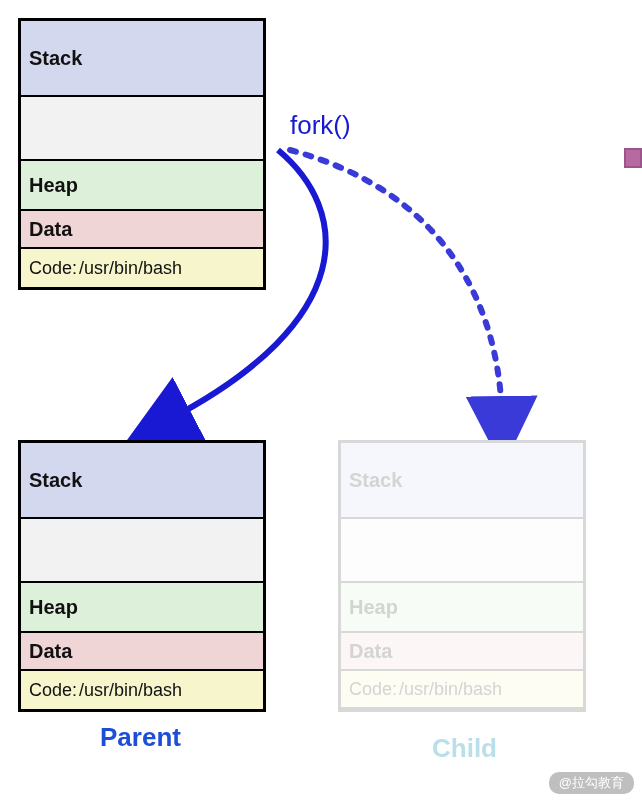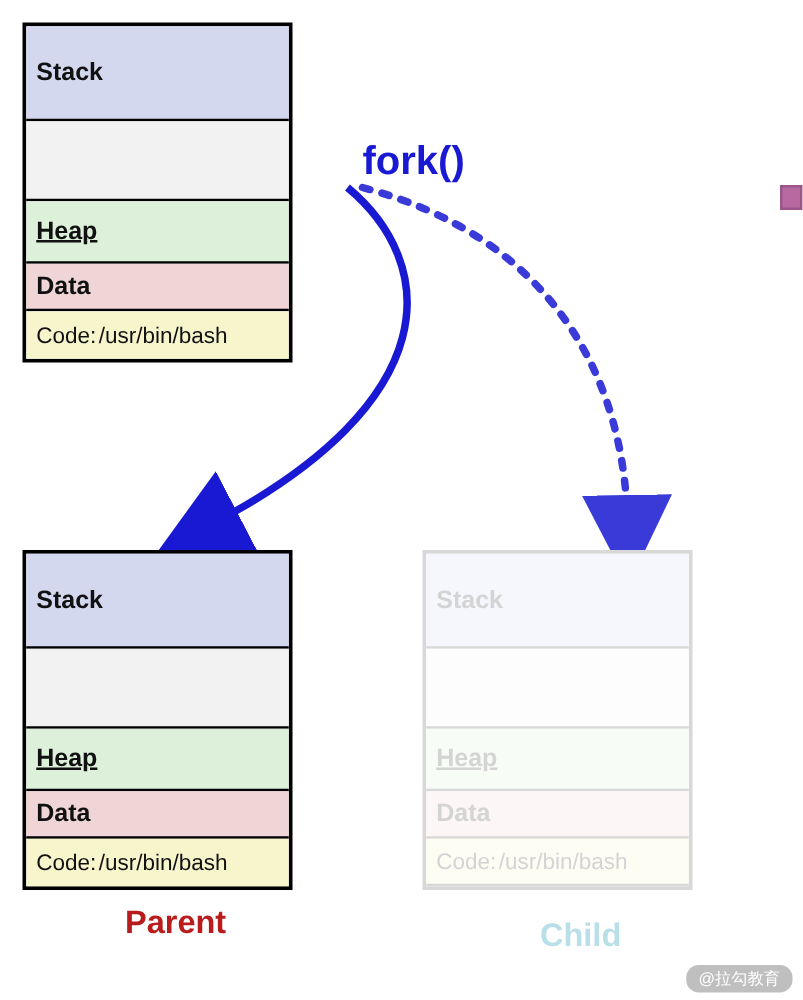--- a/index.html
+++ b/index.html
@@ -8,63 +8,63 @@
     height: 800px;
     background: #ffffff;
     font-family: "Segoe UI", Arial, sans-serif;
     position: relative;
     overflow: hidden;
   }
   .memory-box {
     position: absolute;
     border: 3px solid #000;
     background: #fff;
-    width: 216px;
+    width: 248px;
   }
   .memory-box.faded {
     border: 3px solid #d8d8d8;
   }
   .segment {
     border-bottom: 2px solid #000;
     padding: 10px 8px;
     font-size: 20px;
     font-weight: bold;
     color: #111;
     display: flex;
     align-items: center;
   }
   .memory-box.faded .segment {
     border-bottom: 2px solid #d8d8d8;
     color: #d4d4d4;
   }
   .segment:last-child { border-bottom: none; }
   .seg-stack { background: #d4d8ef; height: 76px; }
   .seg-gap   { background: #f2f2f2; height: 64px; }
-  .seg-heap  { background: #dcf0da; height: 50px; text-decoration: underline; }
+  .seg-heap  { background: #dcf0da; height: 50px; }
   .seg-data  { background: #efd5d5; height: 38px; }
   .seg-code  { background: #f7f5cc; height: 38px; font-size: 18px; }
   .faded .seg-stack { background: #f6f7fc; }
   .faded .seg-gap   { background: #fdfdfd; }
   .faded .seg-heap  { background: #f7fcf7; }
   .faded .seg-data  { background: #fcf6f6; }
   .faded .seg-code  { background: #fdfdf4; }
   .seg-code .code-lbl { font-weight: normal; margin-right: 2px; }
   .seg-code .code-val { font-weight: normal; }
   .fork-label {
     position: absolute;
-    font-size: 32px;
-    font-weight: bold;
+    font-size: 26px;
+    font-weight: normal;
     color: #1919d3;
   }
   .caption {
     position: absolute;
     font-size: 26px;
     font-weight: bold;
   }
-  .caption.parent { color: #b91c1c; }
+  .caption.parent { color: #1d4ed8; }
   .caption.child  { color: #b9dfe8; margin-top: 11px; }
   .arrow-svg {
     position: absolute;
     left: 0; top: 0;
     pointer-events: none;
   }
   .pink-stub {
     position: absolute;
     background: #b86aa0;
     border: 2px solid #9a568a;

